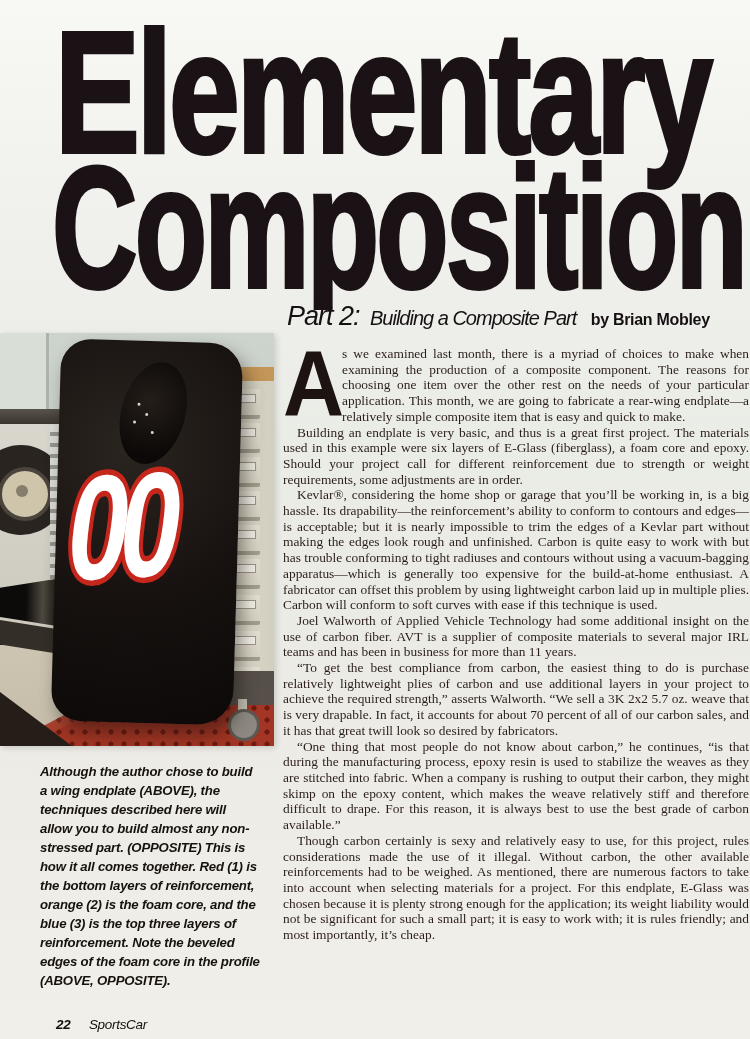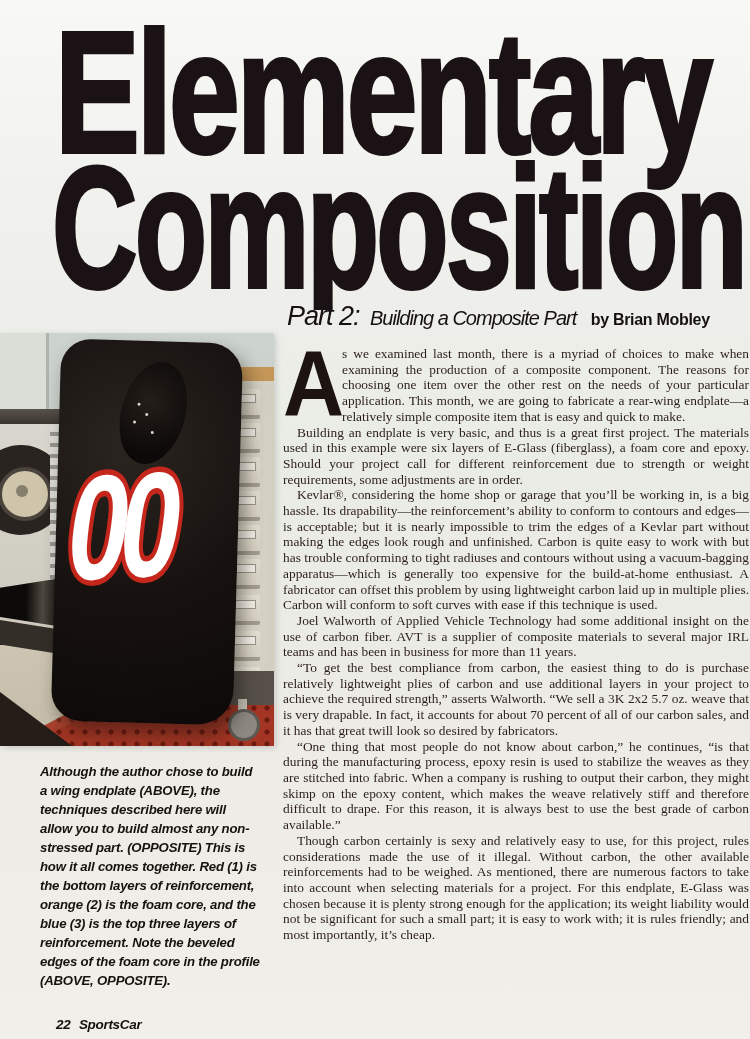--- a/index.html
+++ b/index.html
@@ -76,21 +76,21 @@
         font-family:"Liberation Serif",serif;font-size:13.4px;line-height:15.7px;
         color:#2b1e1a;text-align:justify;}
   .article p{margin:0;}
   .article p.indent{text-indent:14px;}
   .dropcap{float:left;font-family:"Liberation Sans",sans-serif;font-weight:bold;color:#1d1412;
         font-size:92px;line-height:64px;width:52px;height:62px;margin:5px 7px 0 0;
         transform:scaleX(0.92);transform-origin:left top;}
   
   .pagefooter{position:absolute;left:56px;top:1017px;font-size:13.5px;color:#14100c;letter-spacing:-0.3px;}
   .pagefooter .pnum{font-weight:bold;font-style:italic;}
-  .pagefooter .mag{font-weight:bold;font-style:italic;margin-left:5px;}
+  .pagefooter .mag{font-weight:normal;font-style:italic;margin-left:15px;}
 </style>
 </head>
 <body>
 
 <div class="page">
 
   <svg class="title-svg" viewBox="0 0 750 310">
     <text x="55" y="152" font-size="172" textLength="655" lengthAdjust="spacingAndGlyphs">Elementary</text>
     <text x="52" y="287" font-size="172" textLength="693" lengthAdjust="spacingAndGlyphs">Composition</text>
   </svg>

